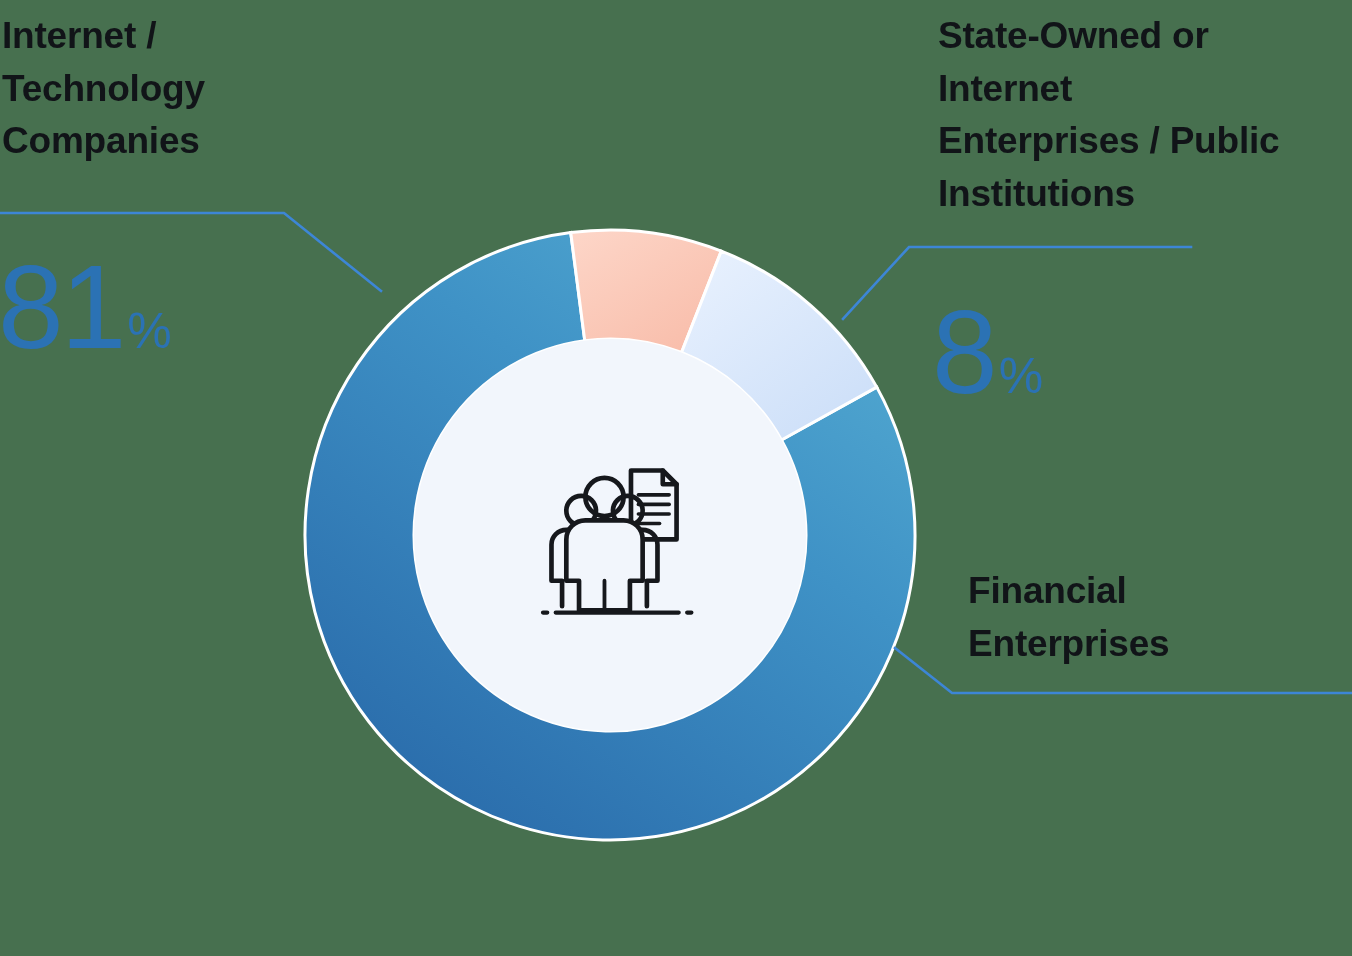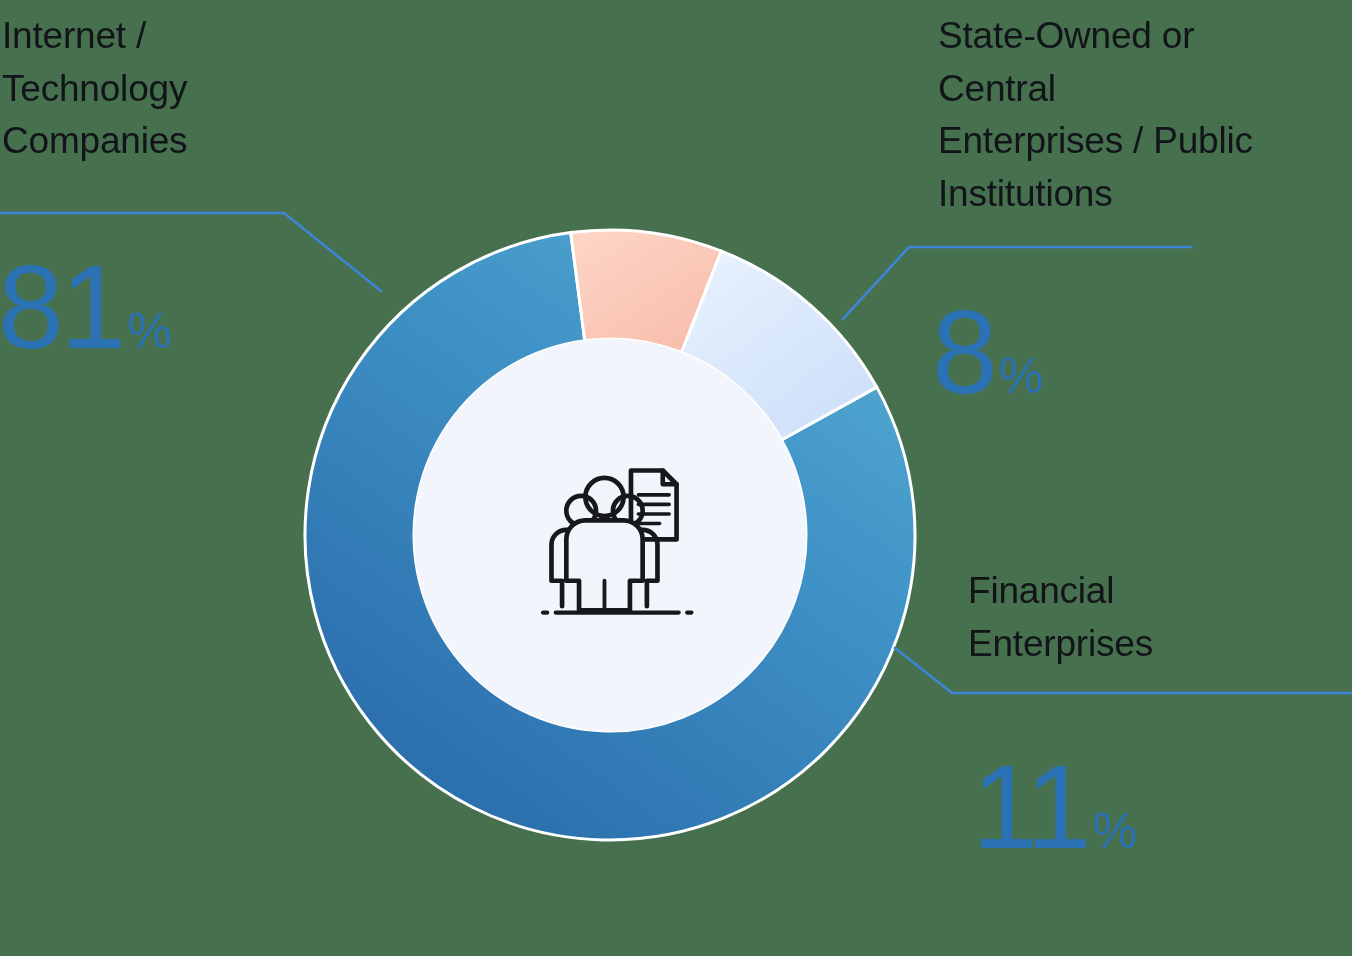--- a/index.html
+++ b/index.html
@@ -26,21 +26,21 @@
     left: 0; top: 0;
     width: 1352px;
     height: 956px;
     display: block;
   }
   .callout {
     position: absolute;
     color: #111418;
     font-size: 37px;
     line-height: 1.42;
-    font-weight: 400;
+    font-weight: 700;
     letter-spacing: -0.2px;
     white-space: pre-line;
   }
   .callout-left  { left: 2px;   top: 10px;  width: 330px; text-align: left; }
   .callout-tr    { left: 938px; top: 10px;  width: 390px; text-align: left; }
   .callout-br    { left: 968px; top: 565px; width: 360px; text-align: left; }
 
   .pct {
     position: absolute;
     color: #2b72b4;
@@ -131,26 +131,23 @@
   </svg>
 
   <div class="callout callout-left">Internet /
 Technology
 Companies</div>
   <div class="pct pct-81">
     <span class="num">81</span><span class="sym">%</span>
   </div>
 
   <div class="callout callout-tr">State-Owned or
-Central
+Internet
 Enterprises / Public
 Institutions</div>
   <div class="pct pct-8">
     <span class="num">8</span><span class="sym">%</span>
   </div>
 
   <div class="callout callout-br">Financial
 Enterprises</div>
-  <div class="pct pct-11">
-    <span class="num">11</span><span class="sym">%</span>
-  </div>
 
 </div>
 
 </body></html>

